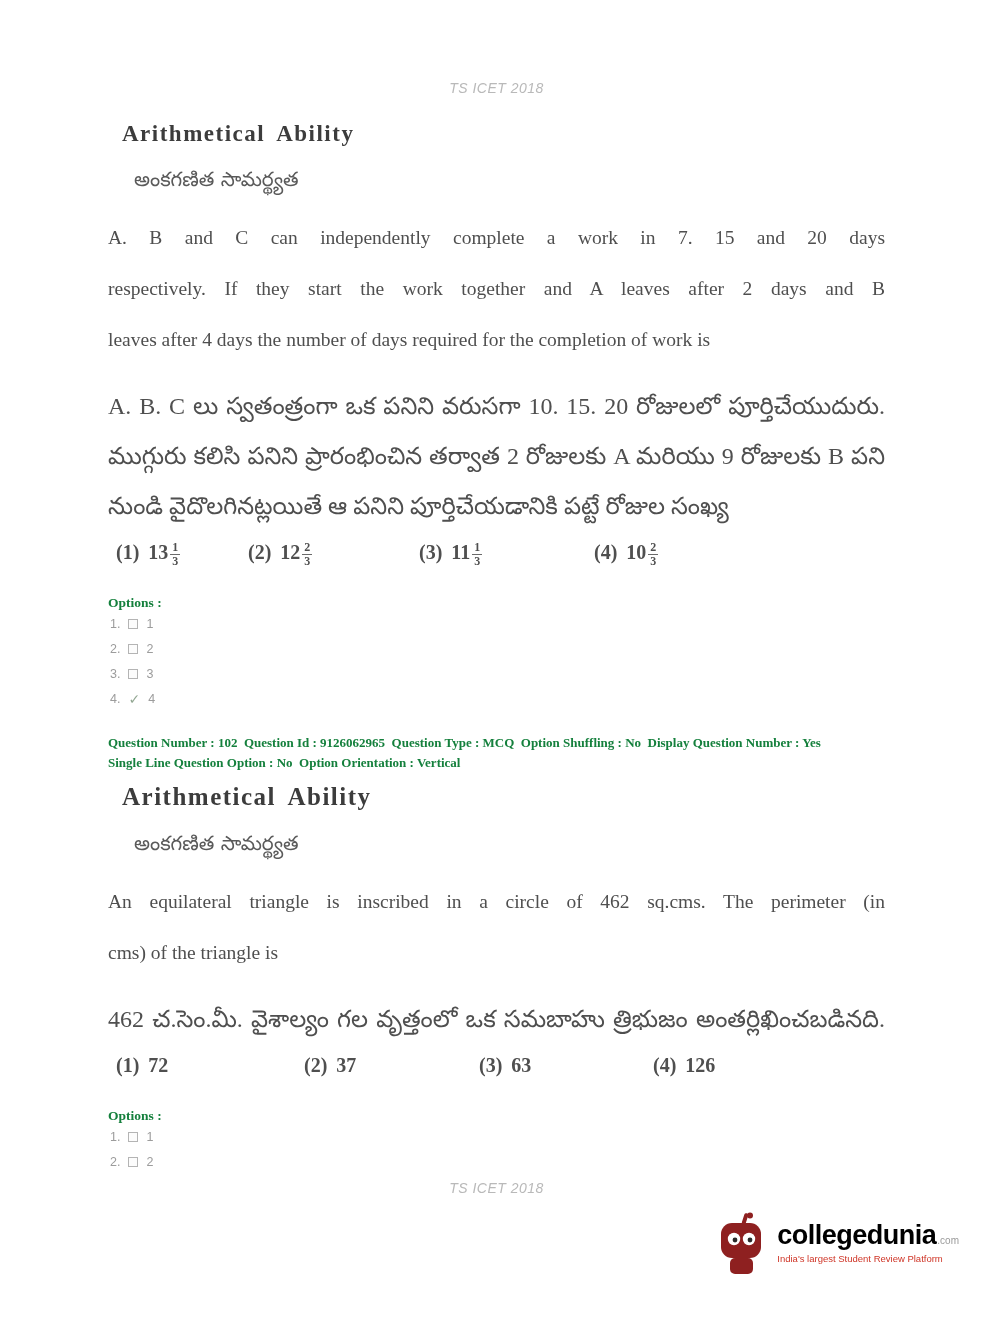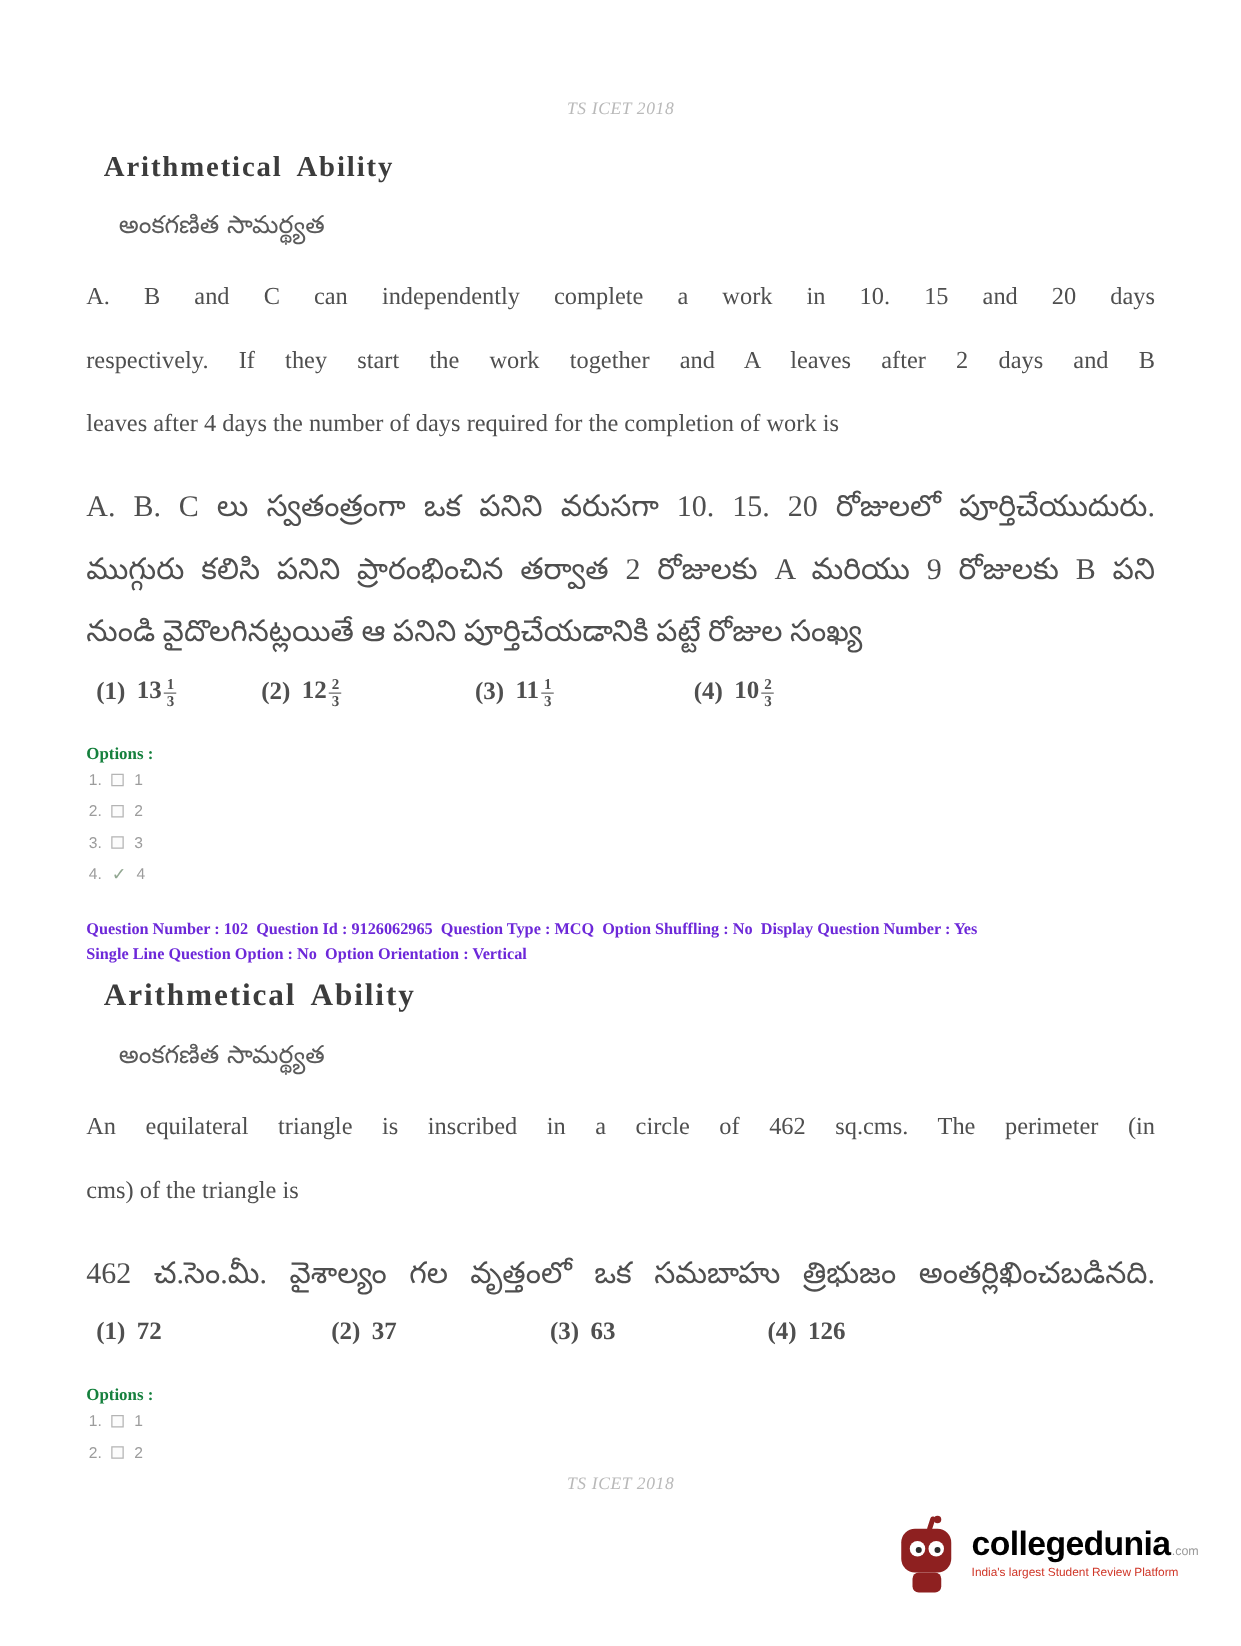--- a/index.html
+++ b/index.html
@@ -9,27 +9,27 @@
     background: #ffffff;
     font-family: "Liberation Serif", serif;
     color: #4a4a4a;
     position: relative;
     overflow: hidden;
   }
   .watermark {
     text-align: center;
     color: #b9b9b9;
     font-style: italic;
-    font-family: Liberation Serif, serif;
+    font-family: Liberation Sans, sans-serif;
     font-size: 14px;
     letter-spacing: 0.5px;
   }
   .wm-top { padding-top: 80px; }
   .wm-bottom { margin-top: 6px; }
-  .content { padding: 0 69px; margin-top: 25px; }
+  .content { padding: 0 108px; margin-top: 25px; }
 
   .q-heading {
     font-weight: bold;
     color: #3c3c3c;
     letter-spacing: 1.5px;
     word-spacing: 5px;
   }
   .q-heading.h1 { font-size: 23px; margin: 18px 0 0 14px; }
   .q-heading.h2 { font-size: 25px; margin: 10px 0 0 14px; }
 
@@ -102,21 +102,21 @@
   .opt-check {
     color: #93a893;
     font-size: 14px;
     line-height: 10px;
   }
 
   .meta {
     margin-top: 22px;
     font-size: 13px;
     font-weight: bold;
-    color: #6d28d9;
+    color: #15803d;
     line-height: 1.55;
   }
   .meta .meta-line { white-space: pre-wrap; }
 
   .logo {
     position: absolute;
     top: 1212px;
     right: 34px;
     display: flex;
     align-items: flex-start;
@@ -150,21 +150,21 @@
 <body>
 
 <div class="watermark wm-top">TS ICET 2018</div>
 
 <div class="content">
 
   <div class="q-heading h1">Arithmetical Ability</div>
   <div class="q-sub">అంకగణిత సామర్థ్యత</div>
 
   <div class="para english">
-    <div class="line">A. B and C can independently complete a work in 10. 15 and 20 days</div>
+    <div class="line">A. B and C can independently complete a work in 7. 15 and 20 days</div>
     <div class="line">respectively. If they start the work together and A leaves after 2 days and B</div>
     <div class="line last">leaves after 4 days the number of days required for the completion of work is</div>
   </div>
 
   <div class="para telugu">
     <div class="line">A. B. C లు స్వతంత్రంగా ఒక పనిని వరుసగా  10. 15. 20 రోజులలో పూర్తిచేయుదురు.</div>
     <div class="line">ముగ్గురు కలిసి పనిని ప్రారంభించిన తర్వాత 2 రోజులకు A మరియు 9 రోజులకు B పని</div>
     <div class="line last">నుండి వైదొలగినట్లయితే ఆ పనిని పూర్తిచేయడానికి పట్టే రోజుల సంఖ్య</div>
   </div>
 

